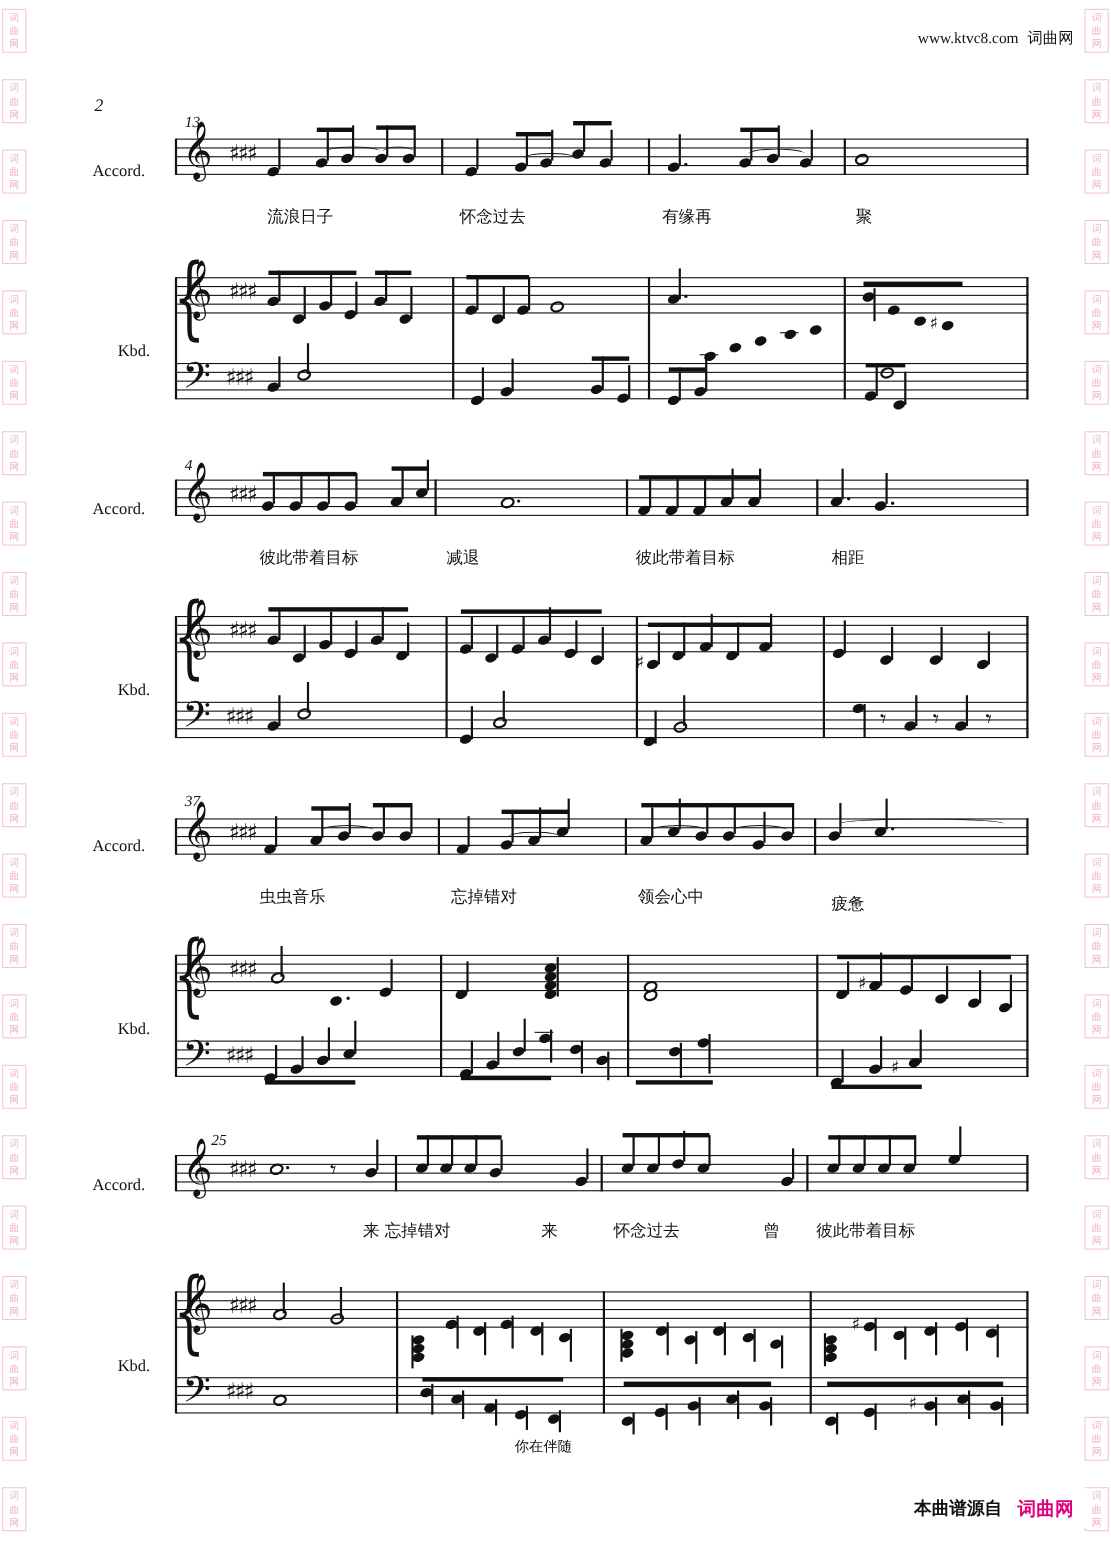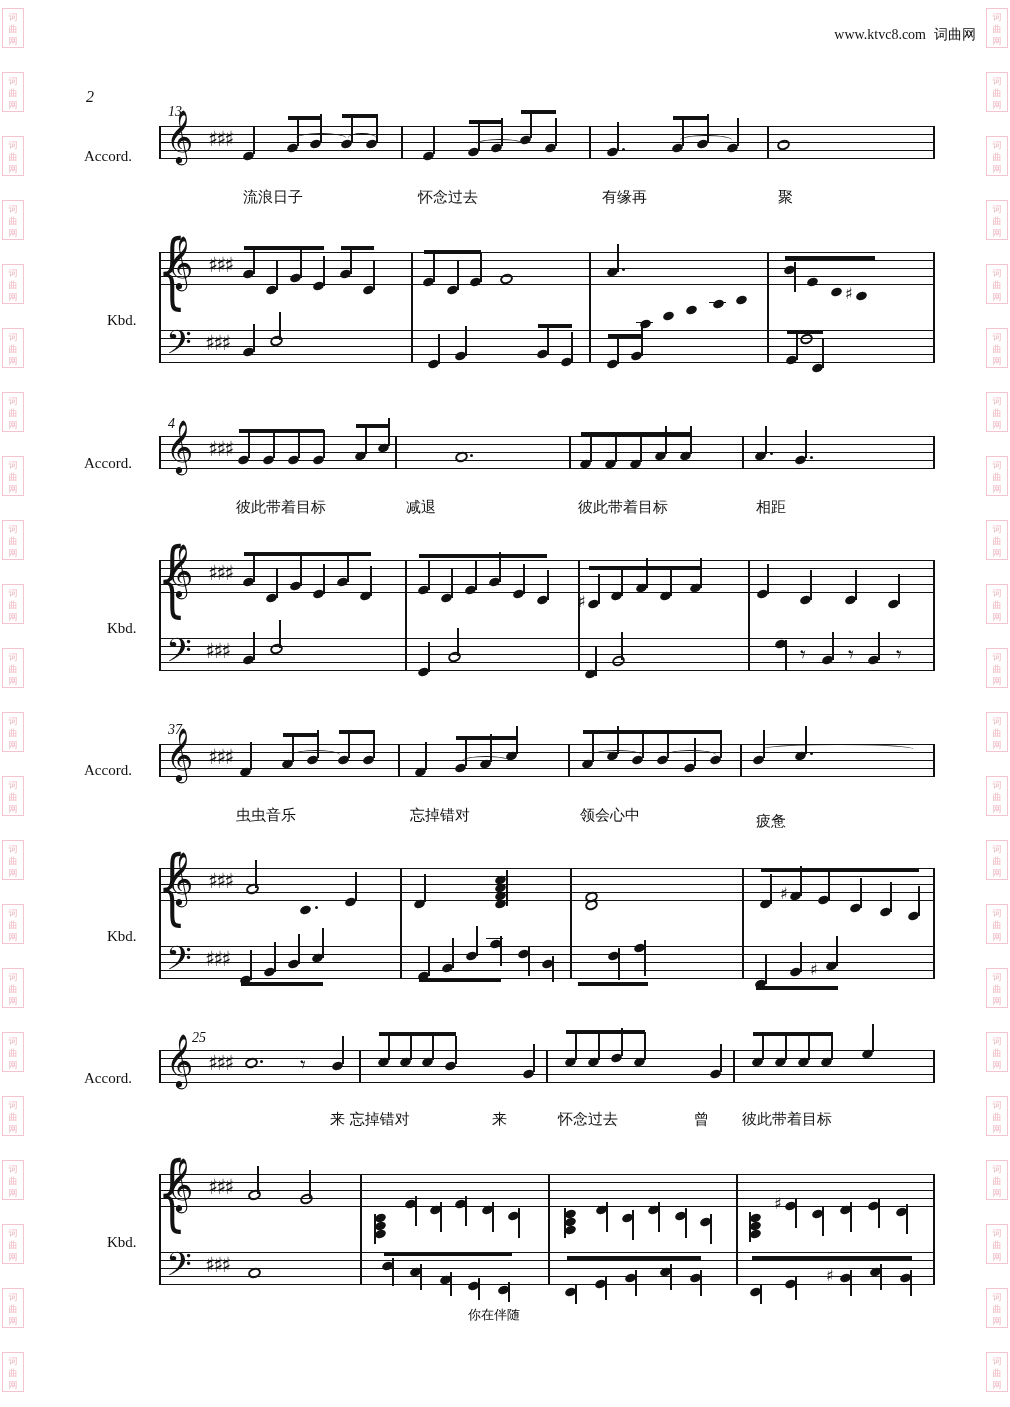--- a/index.html
+++ b/index.html
@@ -1003,14 +1003,18 @@
       <div class="stem" style="left:850px;top:1270px;height:26px;"></div>
     <div class="nh" style="left:870px;top:1268px;"></div>
       <div class="stem" style="left:880px;top:1264px;height:26px;"></div>
     <div class="nh" style="left:900px;top:1274px;"></div>
       <div class="stem" style="left:910px;top:1270px;height:26px;"></div>
     <div class="beam" style="left:752px;top:1256px;width:160px;"></div>
   </div>
 
   <div class="footer-left">你在伴随</div>
 
+  <div class="footer-right">
+    <span class="footer-src">本曲谱源自</span>
+    <span class="footer-brand">词曲网</span>
+  </div>
 
 </div>
 
 </body></html>

